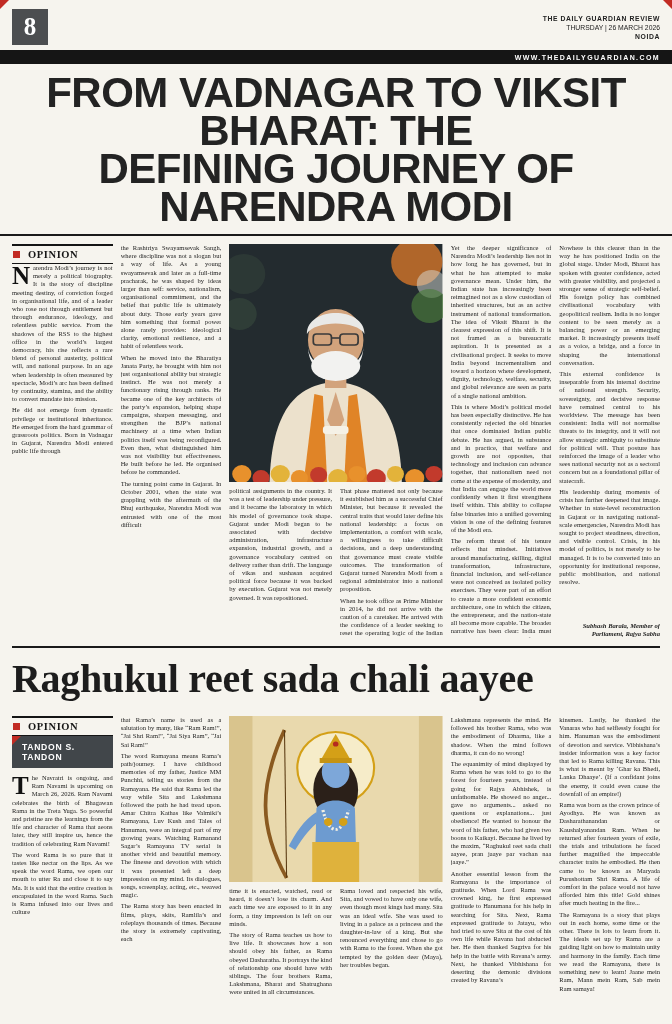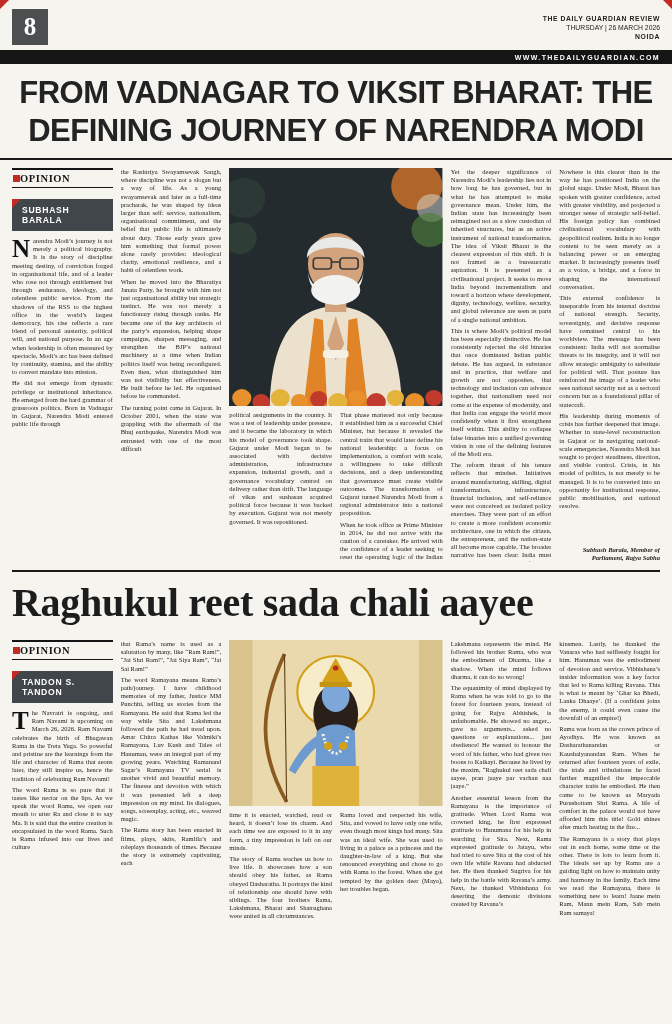--- a/index.html
+++ b/index.html
@@ -17,38 +17,38 @@
   .section-title .amp{font-style:italic;font-size:36px;letter-spacing:0;padding:0 3px;font-weight:bold;}
   .mast-meta{margin-left:auto;text-align:right;font-family:"Liberation Sans",sans-serif;font-size:6.8px;line-height:9px;color:#222;}
   .mast-meta .pub{font-weight:bold;letter-spacing:.6px;}
   .mast-meta .city{font-weight:bold;letter-spacing:.6px;}
   .urlbar{height:14px;background:#151515;display:flex;align-items:center;justify-content:flex-end;padding:0 12px;}
   .urlbar .url{color:#fff;font-family:"Liberation Sans",sans-serif;font-size:7px;font-weight:bold;letter-spacing:1.4px;}
 
   
   .headline-wrap{padding:10px 12px 8px 12px;border-bottom:2px solid #1a1a1a;text-align:center;}
   .headline-wrap h1{margin:0;font-family:"Liberation Sans",sans-serif;font-weight:800;color:#232323;
-                    font-size:31px;line-height:38px;letter-spacing:-.5px;}
+                    font-size:42px;line-height:38px;letter-spacing:-.5px;}
   .headline-wrap h1 span{display:block;}
 
   
   .cols{display:flex;gap:8px;padding:8px 12px 0 12px;overflow:hidden;}
   .col{flex:1 1 0;overflow:hidden;position:relative;}
   .col-double{flex:2.12 1 0;display:flex;flex-direction:column;overflow:hidden;}
   .subcols{display:flex;gap:8px;flex:1;overflow:hidden;margin-top:5px;}
   .subcol{flex:1 1 0;overflow:hidden;}
   .coltext{overflow:hidden;}
   .para{margin:0 0 3px 0;font-size:6.5px;line-height:8.2px;text-align:justify;color:#1b1b1b;}
   .dropcap .para:first-child::first-letter{float:left;font-size:25px;line-height:21px;padding:1px 3px 0 0;font-weight:bold;color:#111;}
   .byline{position:absolute;bottom:0;left:0;right:0;background:#f6f4ee;font-size:6.6px;line-height:8.2px;
           font-style:italic;font-weight:bold;text-align:right;padding-top:2px;}
 
   
-  .kicker{border-top:2px solid #141414;border-bottom:1px solid #141414;padding:3px 1px;margin-bottom:11px;
-          display:flex;align-items:center;gap:0;font-family:"Liberation Serif",serif;font-weight:bold;
+  .kicker{border-top:2px solid #141414;border-bottom:1px solid #141414;padding:3px 1px;margin-bottom:0;
+          display:flex;align-items:center;gap:8px;font-family:"Liberation Serif",serif;font-weight:bold;
           font-size:10.5px;letter-spacing:.6px;color:#161616;}
   .red-sq{width:7px;height:7px;background:#c22b23;display:inline-block;}
   .authorbox{position:relative;background:#41464a;color:#fff;font-family:"Liberation Sans",sans-serif;
              font-weight:bold;font-size:8.6px;letter-spacing:.7px;padding:6px 6px 6px 10px;margin-bottom:6px;}
   .authorbox::before{content:"";position:absolute;left:0;top:0;width:0;height:0;border-style:solid;
              border-width:9px 9px 0 0;border-color:#c22b23 transparent transparent transparent;}
 
   .photo{width:100%;overflow:hidden;}
   .photo svg{display:block;width:100%;height:100%;}
 
@@ -83,23 +83,20 @@
       <span>DEFINING JOURNEY OF NARENDRA MODI</span>
     </h1>
   </section>
 
   <section class="article a1">
     <div class="cols" style="height:394px">
       <div class="col">
         <div class="kicker">
           <span class="red-sq"></span>
           <span>OPINION</span>
-        </div>
-        <div class="authorbox">
-          <span>SUBHASH BARALA</span>
         </div>
         <div class="coltext dropcap">
             <p class="para">Narendra Modi’s journey is not merely a political biography. It is the story of discipline meeting destiny, of conviction forged in organisational life, and of a leader who rose not through entitlement but through endurance, ideology, and relentless public service. From the shadows of the RSS to the highest office in the world’s largest democracy, his rise reflects a rare blend of personal austerity, political will, and national purpose. In an age when leadership is often measured by spectacle, Modi’s arc has been defined by continuity, stamina, and the ability to convert mandate into mission.</p>
             <p class="para">He did not emerge from dynastic privilege or institutional inheritance. He emerged from the hard grammar of grassroots politics. Born in Vadnagar in Gujarat, Narendra Modi entered public life through</p>
           </div>
       </div>
       <div class="col">
         <div class="coltext">
             <p class="para">the Rashtriya Swayamsevak Sangh, where discipline was not a slogan but a way of life. As a young swayamsevak and later as a full-time pracharak, he was shaped by ideas larger than self: service, nationalism, organisational commitment, and the belief that public life is ultimately about duty. Those early years gave him something that formal power alone rarely provides: ideological clarity, emotional resilience, and a habit of relentless work.</p>
             <p class="para">When he moved into the Bharatiya Janata Party, he brought with him not just organisational ability but strategic instinct. He was not merely a functionary rising through ranks. He became one of the key architects of the party’s expansion, helping shape campaigns, sharpen messaging, and strengthen the BJP’s national machinery at a time when Indian politics itself was being reconfigured. Even then, what distinguished him was not visibility but effectiveness. He built before he led. He organised before he commanded.</p>

